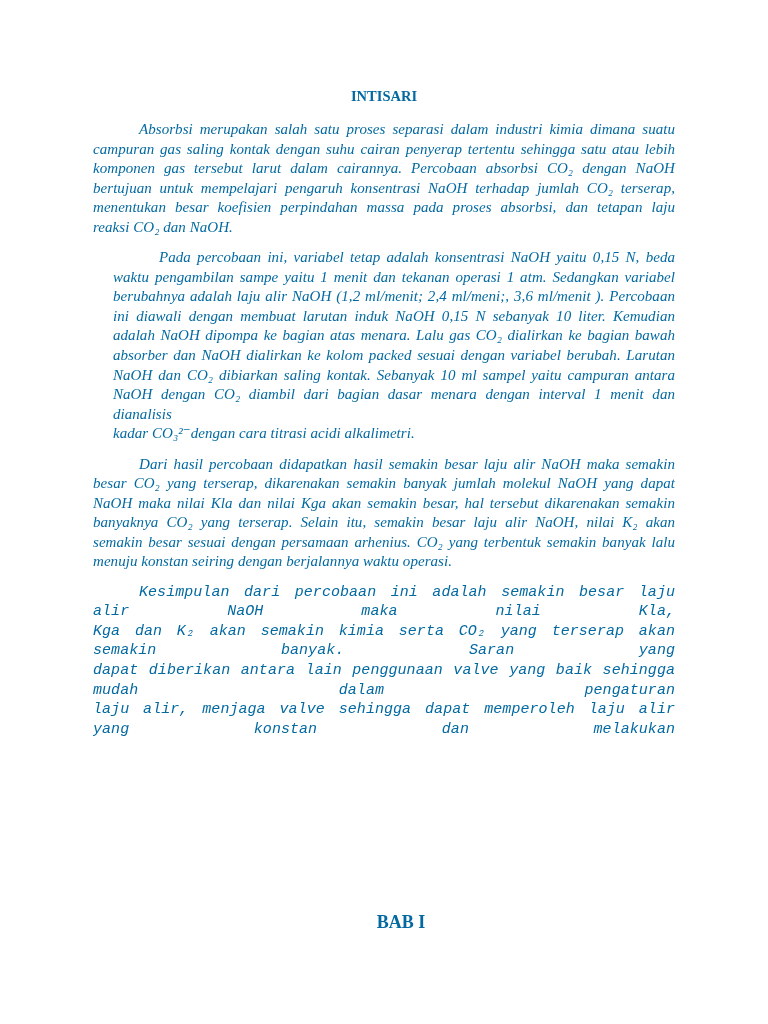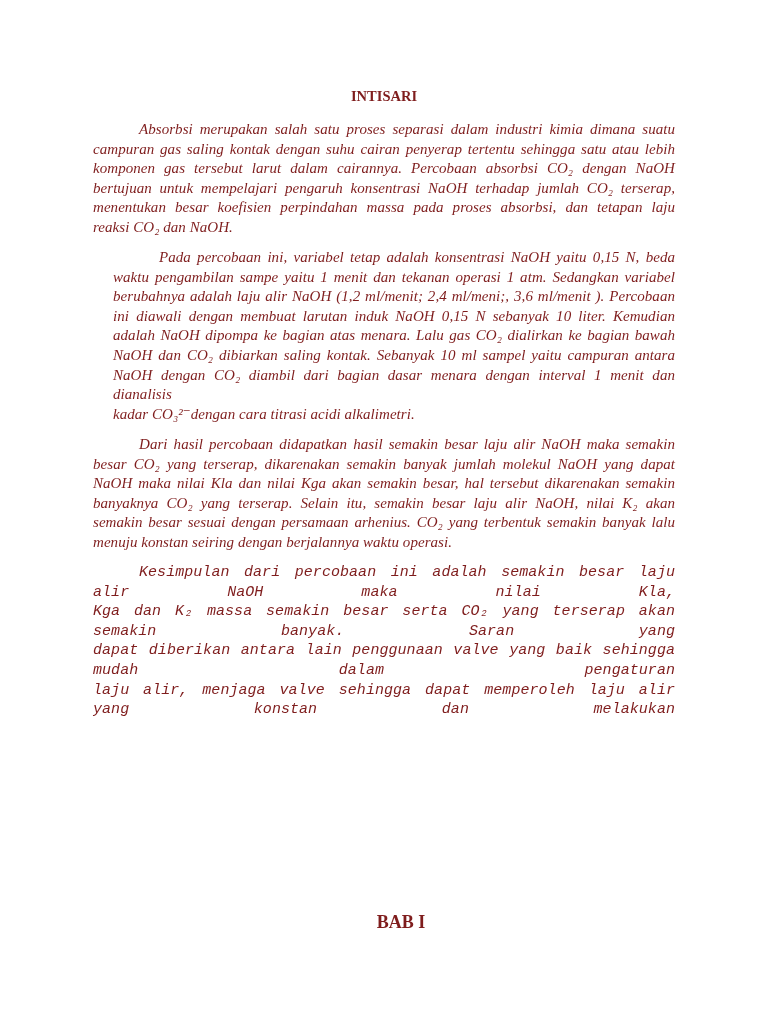--- a/index.html
+++ b/index.html
@@ -1,19 +1,19 @@
 <!DOCTYPE html>
 <html><head>
 <meta charset="utf-8">
 <style>
   html, body { margin: 0; padding: 0; background: #ffffff; }
   body { width: 768px; height: 1024px; position: relative; overflow: hidden; }
   .page {
     position: absolute; left: 0; top: 0; width: 768px; height: 1024px;
-    background: #ffffff; color: #7f1d1d;
+    background: #ffffff; color: #0369a1;
     font-family: "Liberation Serif", "DejaVu Serif", serif;
   }
   .title {
     position: absolute; left: 0; width: 768px; top: 88px;
     text-align: center; font-weight: bold; font-size: 14.5px;
   }
   .body {
     position: absolute; left: 93px; width: 582px; top: 120px;
     font-style: italic; font-size: 15px; line-height: 19.6px;
     text-align: justify; text-align-last: left;
@@ -41,34 +41,35 @@
       <span class="ln">bertujuan untuk mempelajari pengaruh konsentrasi NaOH terhadap jumlah CO₂ terserap,</span>
       <span class="ln">menentukan besar koefisien perpindahan massa pada proses absorbsi, dan tetapan laju</span>
       <span class="ln last">reaksi CO₂ dan NaOH.</span>
     </p>
     <p style="text-indent: 0px; margin-left: 20px;">
       <span class="ln" style="text-indent: 46px;">Pada percobaan ini, variabel tetap adalah konsentrasi  NaOH yaitu 0,15 N, beda</span>
       <span class="ln">waktu pengambilan sampe yaitu 1 menit dan tekanan operasi 1 atm. Sedangkan variabel</span>
       <span class="ln">berubahnya adalah laju alir NaOH (1,2 ml/menit; 2,4 ml/meni;, 3,6 ml/menit ). Percobaan</span>
       <span class="ln">ini diawali dengan membuat larutan induk NaOH 0,15 N sebanyak 10 liter. Kemudian</span>
       <span class="ln">adalah NaOH dipompa ke bagian atas menara. Lalu  gas CO₂ dialirkan ke bagian bawah</span>
+      <span class="ln">absorber dan NaOH dialirkan ke kolom packed sesuai dengan variabel berubah. Larutan</span>
       <span class="ln">NaOH dan CO₂ dibiarkan saling kontak. Sebanyak 10 ml sampel yaitu campuran antara</span>
       <span class="ln">NaOH dengan CO₂ diambil dari bagian dasar menara dengan interval 1 menit dan dianalisis</span>
       <span class="ln last">kadar CO₃²⁻dengan cara titrasi acidi alkalimetri.</span>
     </p>
     <p style="text-indent: 0px;">
       <span class="ln" style="text-indent: 46px;">Dari hasil percobaan didapatkan hasil semakin besar laju alir NaOH maka semakin</span>
       <span class="ln">besar CO₂ yang terserap, dikarenakan semakin banyak jumlah molekul NaOH yang dapat</span>
       <span class="ln">NaOH maka nilai Kla dan nilai Kga akan semakin besar, hal tersebut dikarenakan semakin</span>
       <span class="ln">banyaknya CO₂ yang terserap. Selain itu, semakin besar laju alir NaOH,  nilai  K₂ akan</span>
       <span class="ln">semakin besar sesuai dengan persamaan arhenius. CO₂ yang terbentuk semakin banyak lalu</span>
       <span class="ln last">menuju konstan seiring dengan berjalannya waktu operasi.</span>
     </p>
     <p style="text-indent: 0px; font-family: Liberation Mono, monospace;">
       <span class="ln" style="text-indent: 46px;">Kesimpulan dari percobaan ini adalah semakin besar laju alir NaOH maka nilai Kla,</span>
-      <span class="ln">Kga dan K₂ massa semakin besar serta CO₂ yang terserap akan semakin banyak. Saran yang</span>
+      <span class="ln">Kga dan K₂ akan semakin kimia serta CO₂ yang terserap akan semakin banyak. Saran yang</span>
       <span class="ln">dapat diberikan antara lain penggunaan valve yang baik sehingga mudah dalam pengaturan</span>
       <span class="ln">laju alir, menjaga valve sehingga dapat memperoleh laju alir yang konstan dan melakukan</span>
     </p>
   </div>
 
   <div class="chapter">BAB I</div>
 </div>
 
 </body></html>

